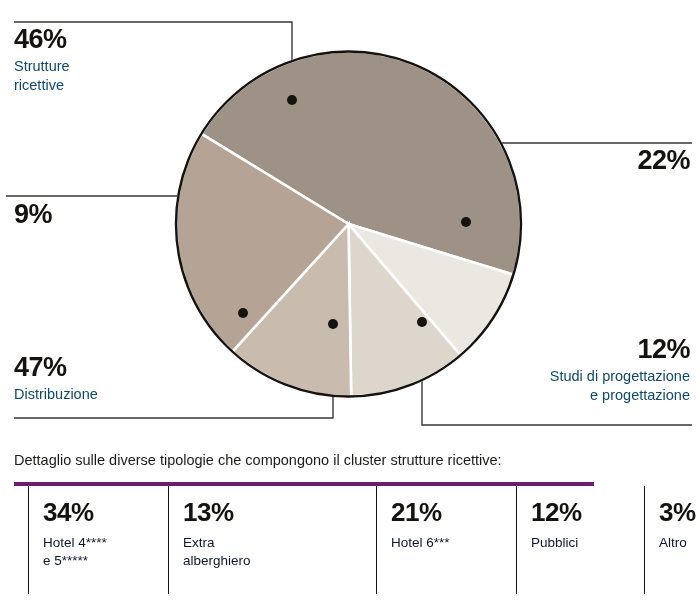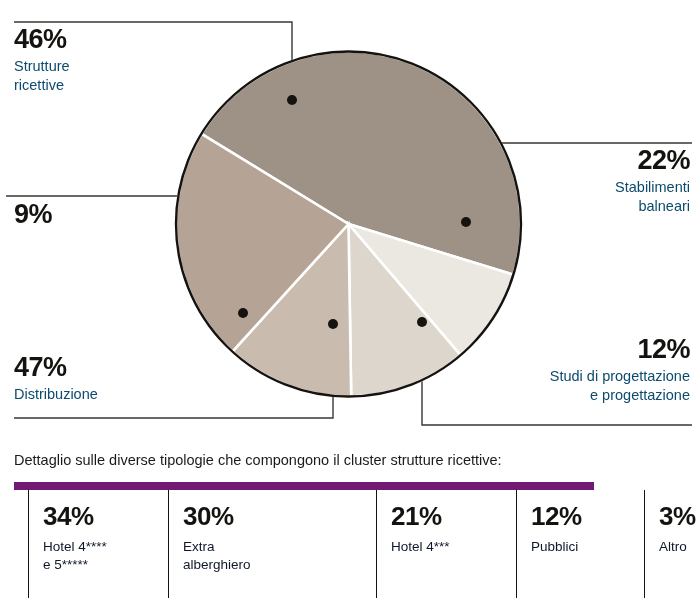--- a/index.html
+++ b/index.html
@@ -66,21 +66,21 @@
     top: 452px;
     width: 608px;
   }
   #detail-intro {
     font-size: 14.5px;
     color: #1b1a17;
     margin: 0 0 14px 14px;
   }
   #detail-table {
     margin: 0 14px 0 14px;
-    border-top: 8px solid #701a75;
+    border-top: 4px solid #701a75;
     display: flex;
     height: 108px;
     padding-left: 14px;
   }
   .detail-cell {
     border-left: 1px solid #15130f;
     padding: 13px 0 0 14px;
     box-sizing: border-box;
     flex: 0 0 auto;
   }
@@ -149,47 +149,45 @@
     <div class="pct">9%</div>
   </div>
 
   <div class="callout" id="callout-distribuzione">
     <div class="pct">47%</div>
     <div class="cap">Distribuzione</div>
   </div>
 
   <div class="callout right-align" id="callout-stabilimenti">
     <div class="pct">22%</div>
-    <div class="cap">Stabilimenti
-balneari</div>
   </div>
 
   <div class="callout right-align" id="callout-studi">
     <div class="pct">12%</div>
     <div class="cap">Studi di progettazione
 e progettazione</div>
   </div>
 </div>
 
 <div id="detail-section">
   <p id="detail-intro">Dettaglio sulle diverse tipologie che compongono il cluster strutture ricettive:</p>
   <div id="detail-table">
     <div class="detail-cell c0">
       <div class="pct">34%</div>
       <div class="cap">Hotel 4****
 e 5*****</div>
     </div>
     <div class="detail-cell c1">
-      <div class="pct">30%</div>
+      <div class="pct">13%</div>
       <div class="cap">Extra
 alberghiero</div>
     </div>
     <div class="detail-cell c2">
       <div class="pct">21%</div>
-      <div class="cap">Hotel 4***</div>
+      <div class="cap">Hotel 6***</div>
     </div>
     <div class="detail-cell c3">
       <div class="pct">12%</div>
       <div class="cap">Pubblici</div>
     </div>
     <div class="detail-cell c4">
       <div class="pct">3%</div>
       <div class="cap">Altro</div>
     </div>
   </div>

